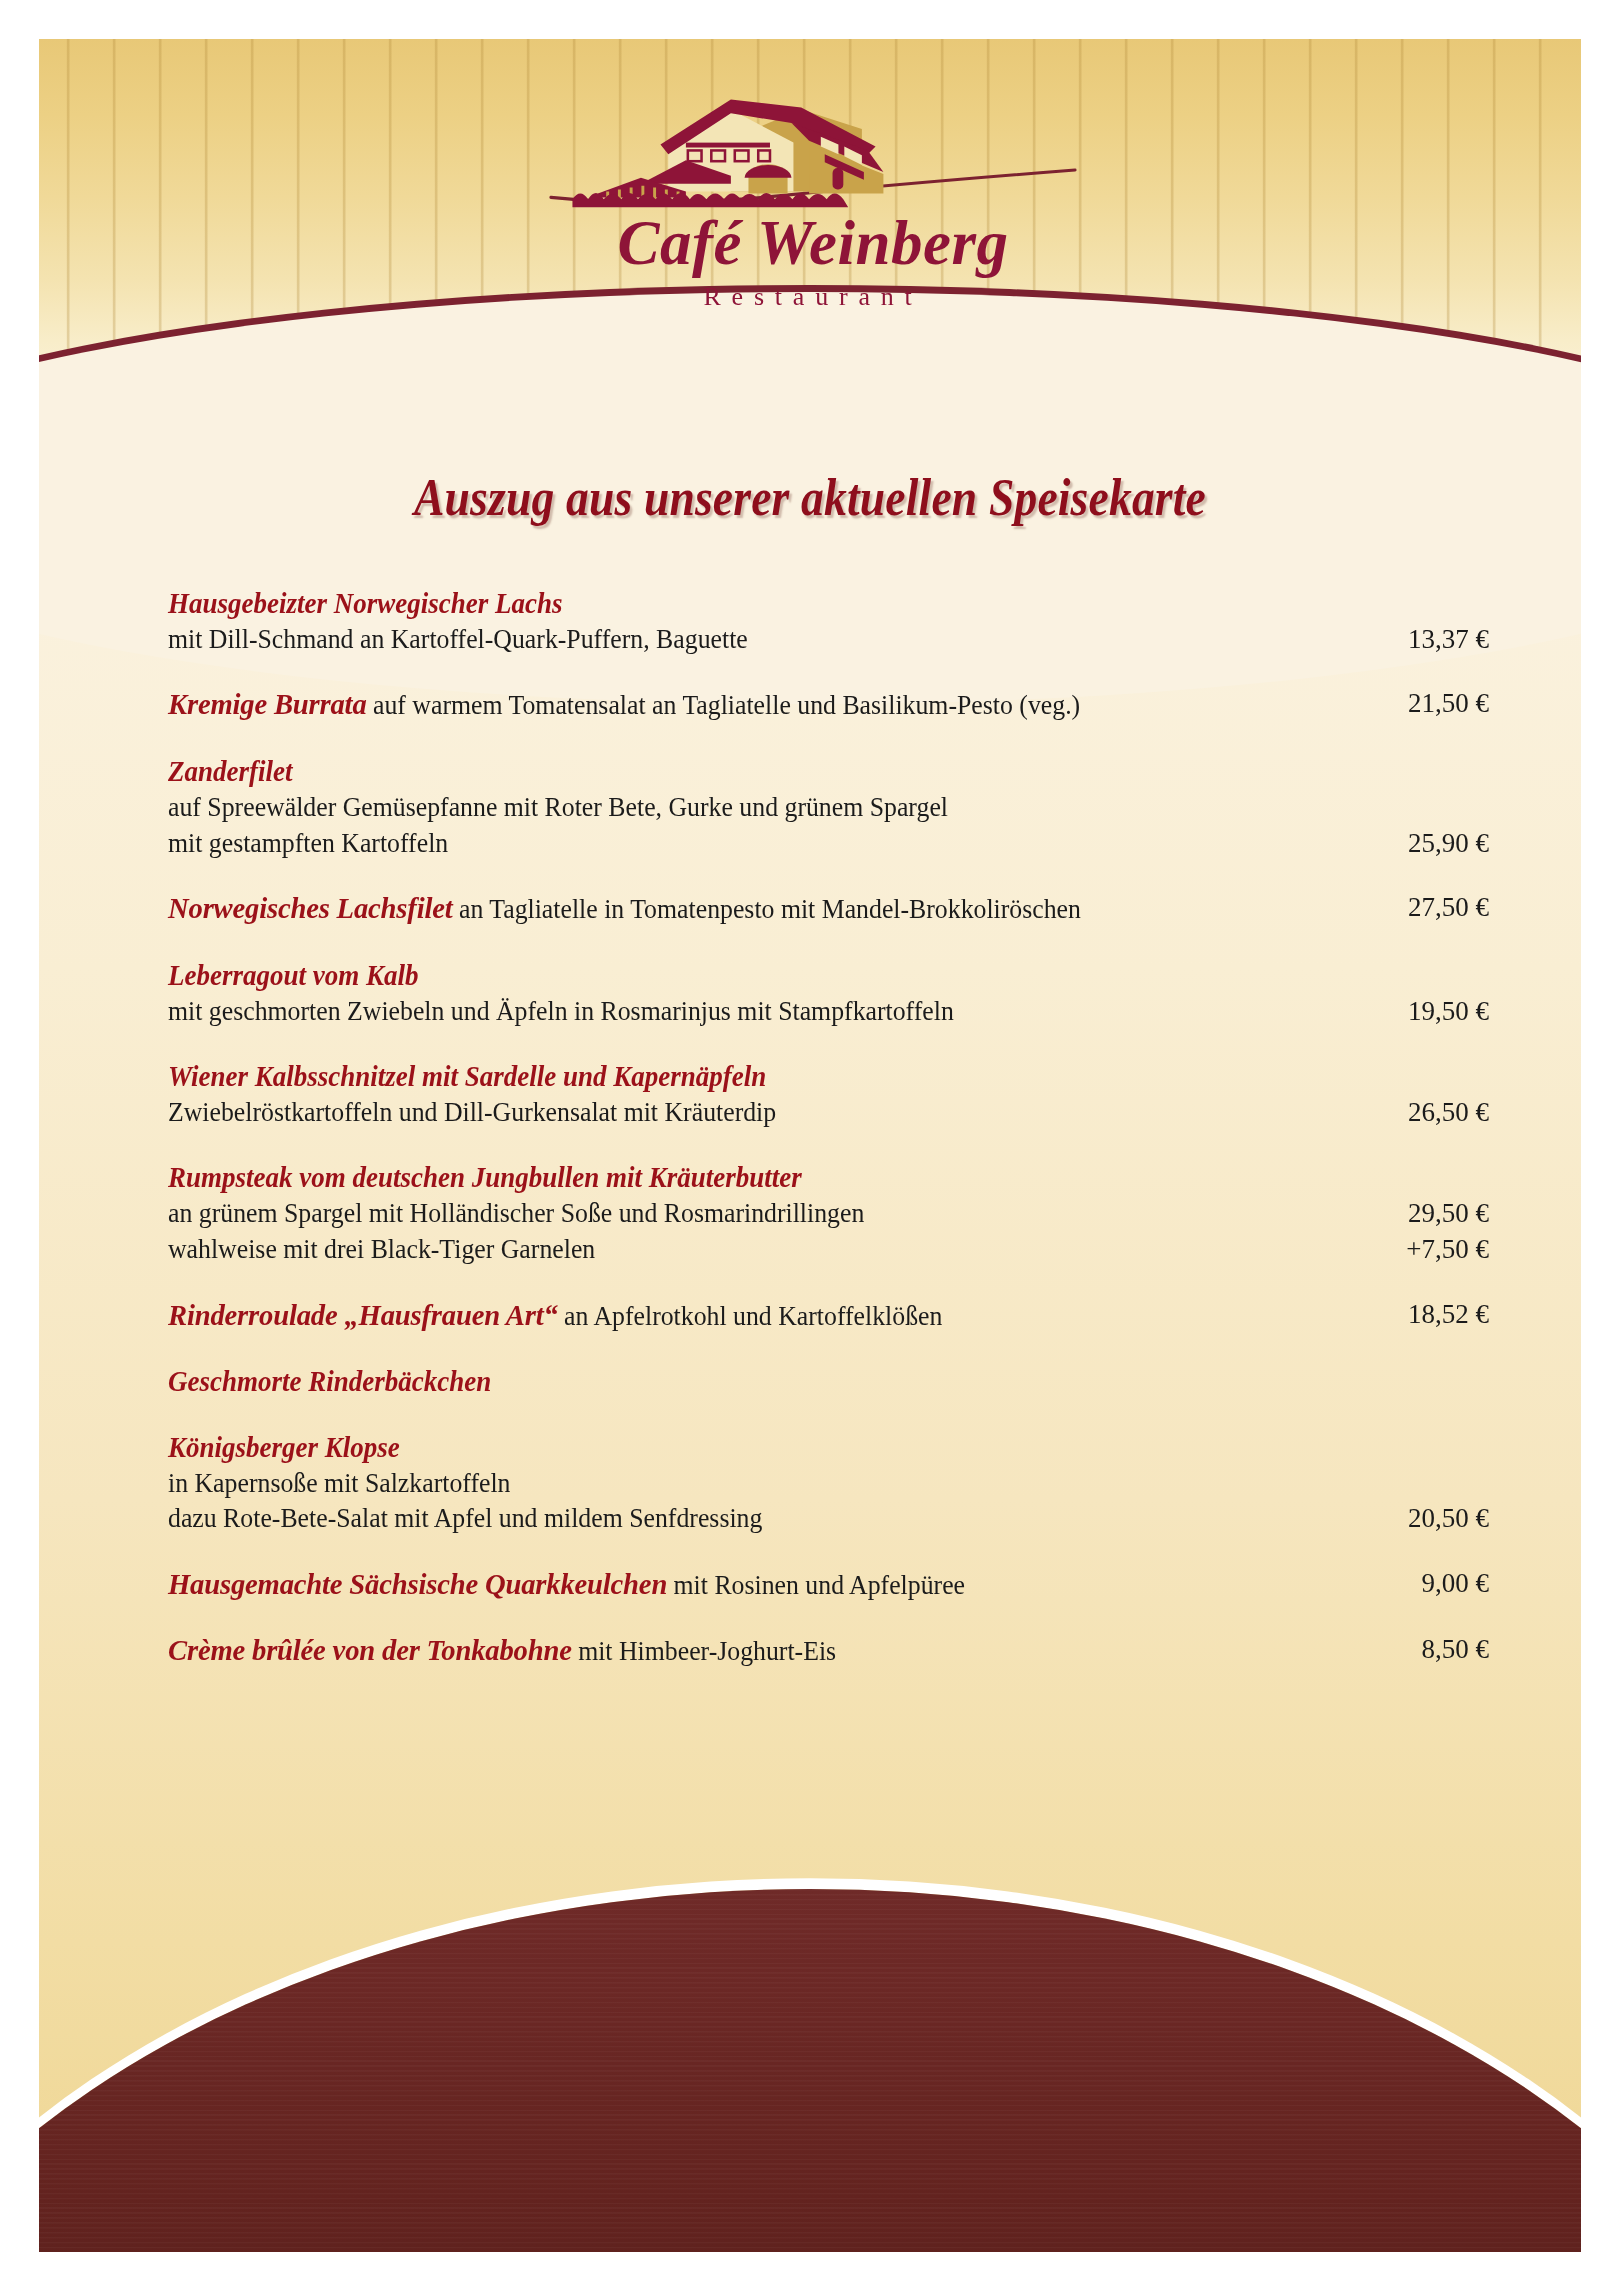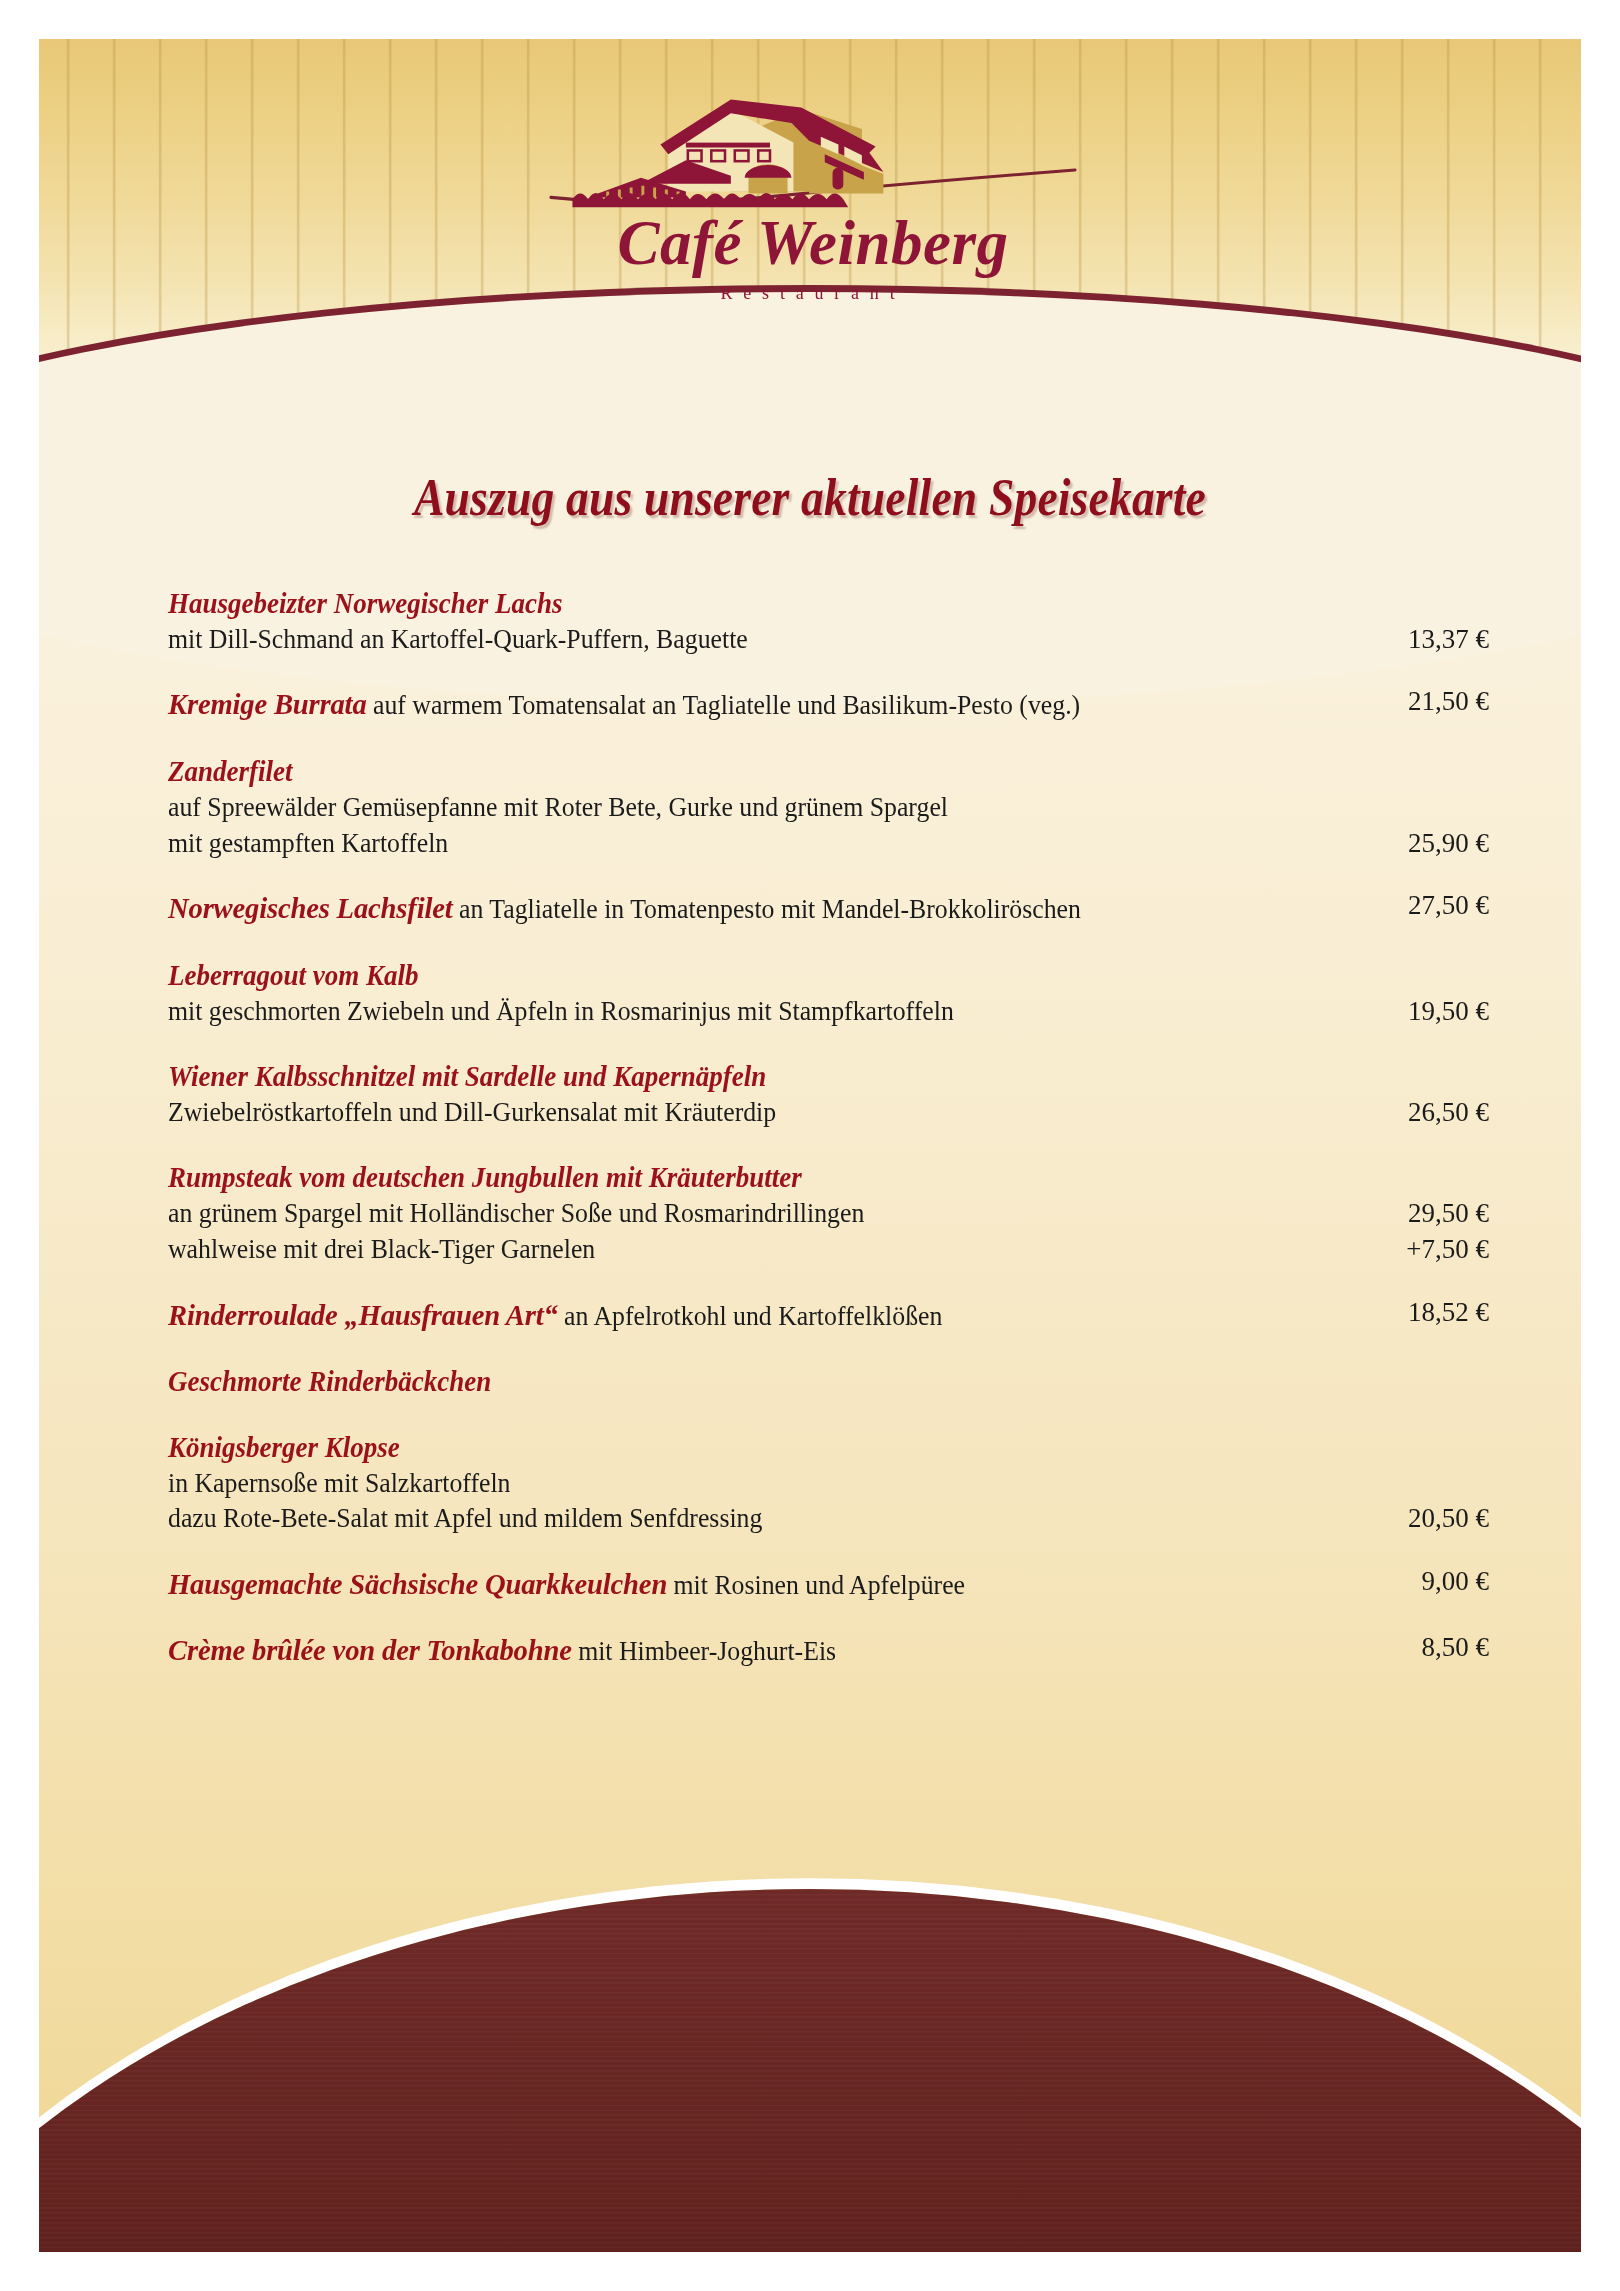--- a/index.html
+++ b/index.html
@@ -95,21 +95,21 @@
     letter-spacing: 0.5px;
     color: #8e1438;
     line-height: 1;
   }
   .logo-sub {
     position: absolute;
     left: 0;
     top: 245px;
     width: 1542px;
     font-family: "Liberation Serif", "DejaVu Serif", serif;
-    font-size: 18px;
+    font-size: 26px;
     letter-spacing: 10.8px;
     color: #8e1438;
     line-height: 1;
   }
 
   
   .menu-title {
     position: absolute;
     left: 0;
     top: 428px;
@@ -150,21 +150,21 @@
     color: #9b1119;
     line-height: 1.30;
     transform: scaleX(0.90);
     transform-origin: 0 50%;
     white-space: nowrap;
   }
 
   
   .line {
     display: flex;
-    align-items: flex-start;
+    align-items: center;
     justify-content: space-between;
     line-height: 1.33;
   }
   .line .txt {
     font-size: 27px;
     color: #1b1b1b;
     transform: scaleX(0.955);
     transform-origin: 0 50%;
     white-space: nowrap;
   }

